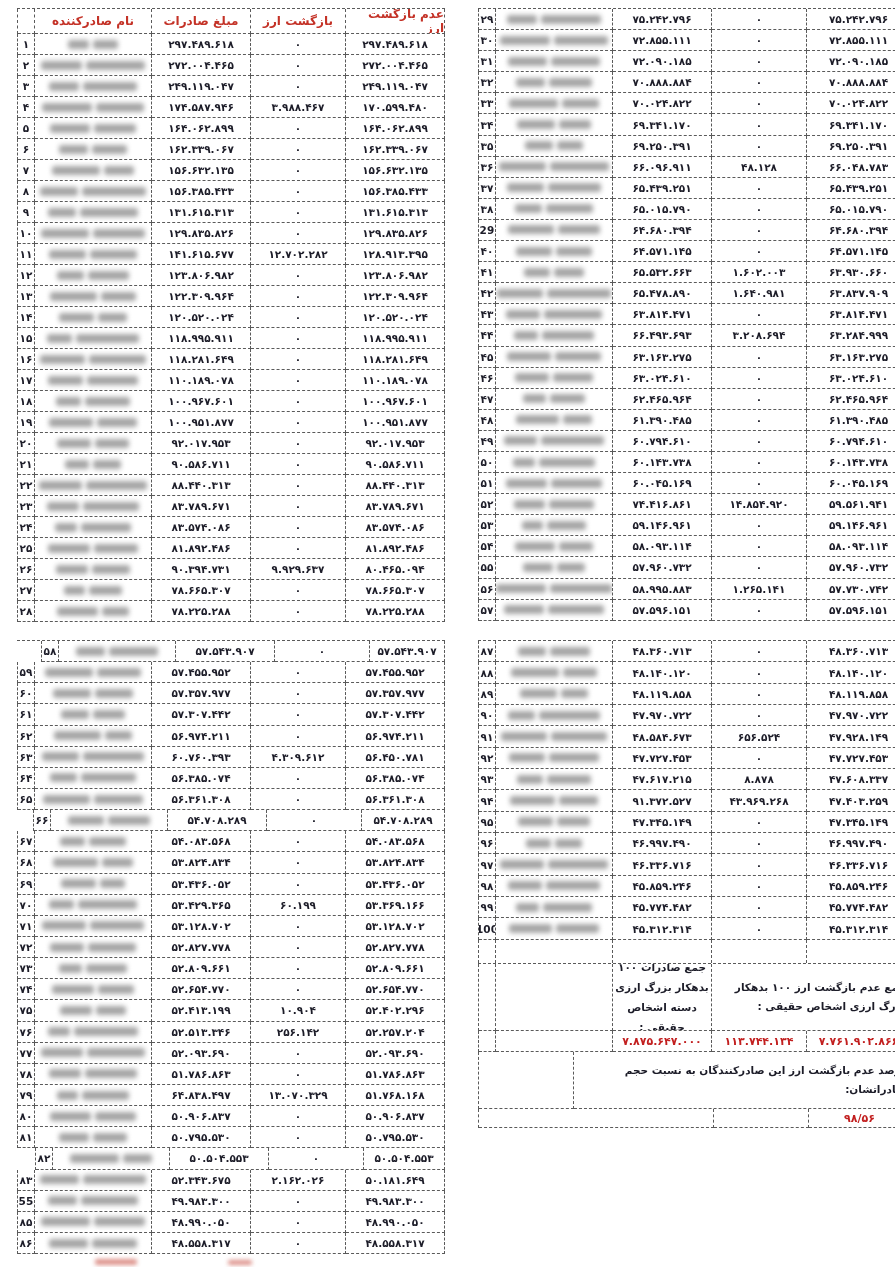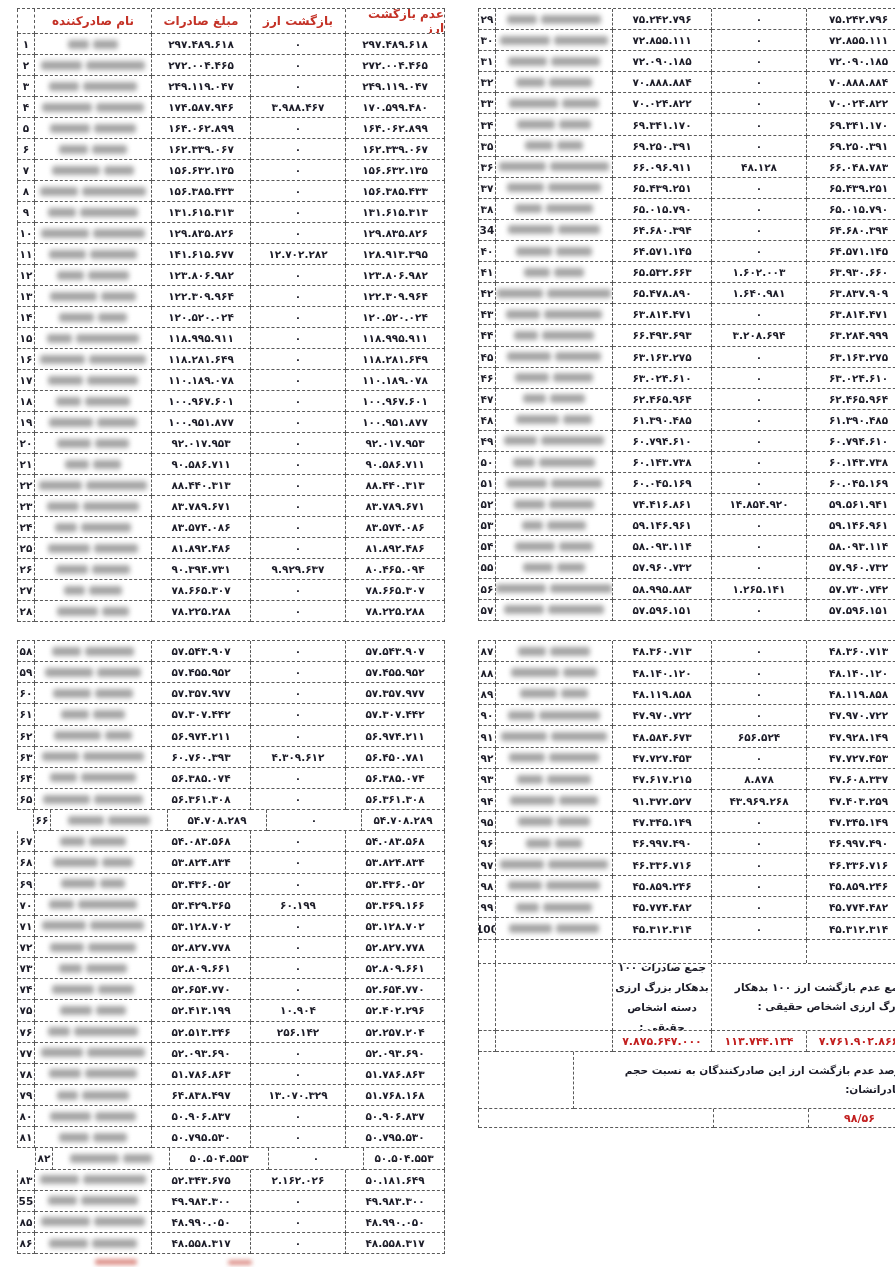--- a/index.html
+++ b/index.html
@@ -807,21 +807,21 @@
           </div>
           <div class="c cret">
             <span class="num">۰</span>
           </div>
           <div class="c cun">
             <span class="num">۶۵.۰۱۵.۷۹۰</span>
           </div>
         </div>
         <div class="trow" style="height: 21.1px;">
           <div class="c cn">
-            <span class="num">34</span>
+            <span class="num">29</span>
           </div>
           <div class="c cname">
             <div class="smudge-wrap">
               <div class="smudge" style="width: 40%;"></div>
               <div class="smudge" style="width: 36%;"></div>
             </div>
           </div>
           <div class="c camt">
             <span class="num">۶۴.۶۸۰.۳۹۴</span>
           </div>
@@ -1190,21 +1190,21 @@
           </div>
           <div class="c cun">
             <span class="num">۵۷.۵۹۶.۱۵۱</span>
           </div>
         </div>
       </div>
   </div>
 
   <div class="tbl" id="t3" style="left:17px;top:640px;width:428px;">
     <div class="rows">
-        <div class="trow" style="height: 21.15px;">
+        <div class="trow" style="height: 21.15px; margin-left: 24px;">
           <div class="c cn">
             <span class="num">۵۸</span>
           </div>
           <div class="c cname">
             <div class="smudge-wrap">
               <div class="smudge" style="width: 25%;"></div>
               <div class="smudge" style="width: 43%;"></div>
             </div>
           </div>
           <div class="c camt">

